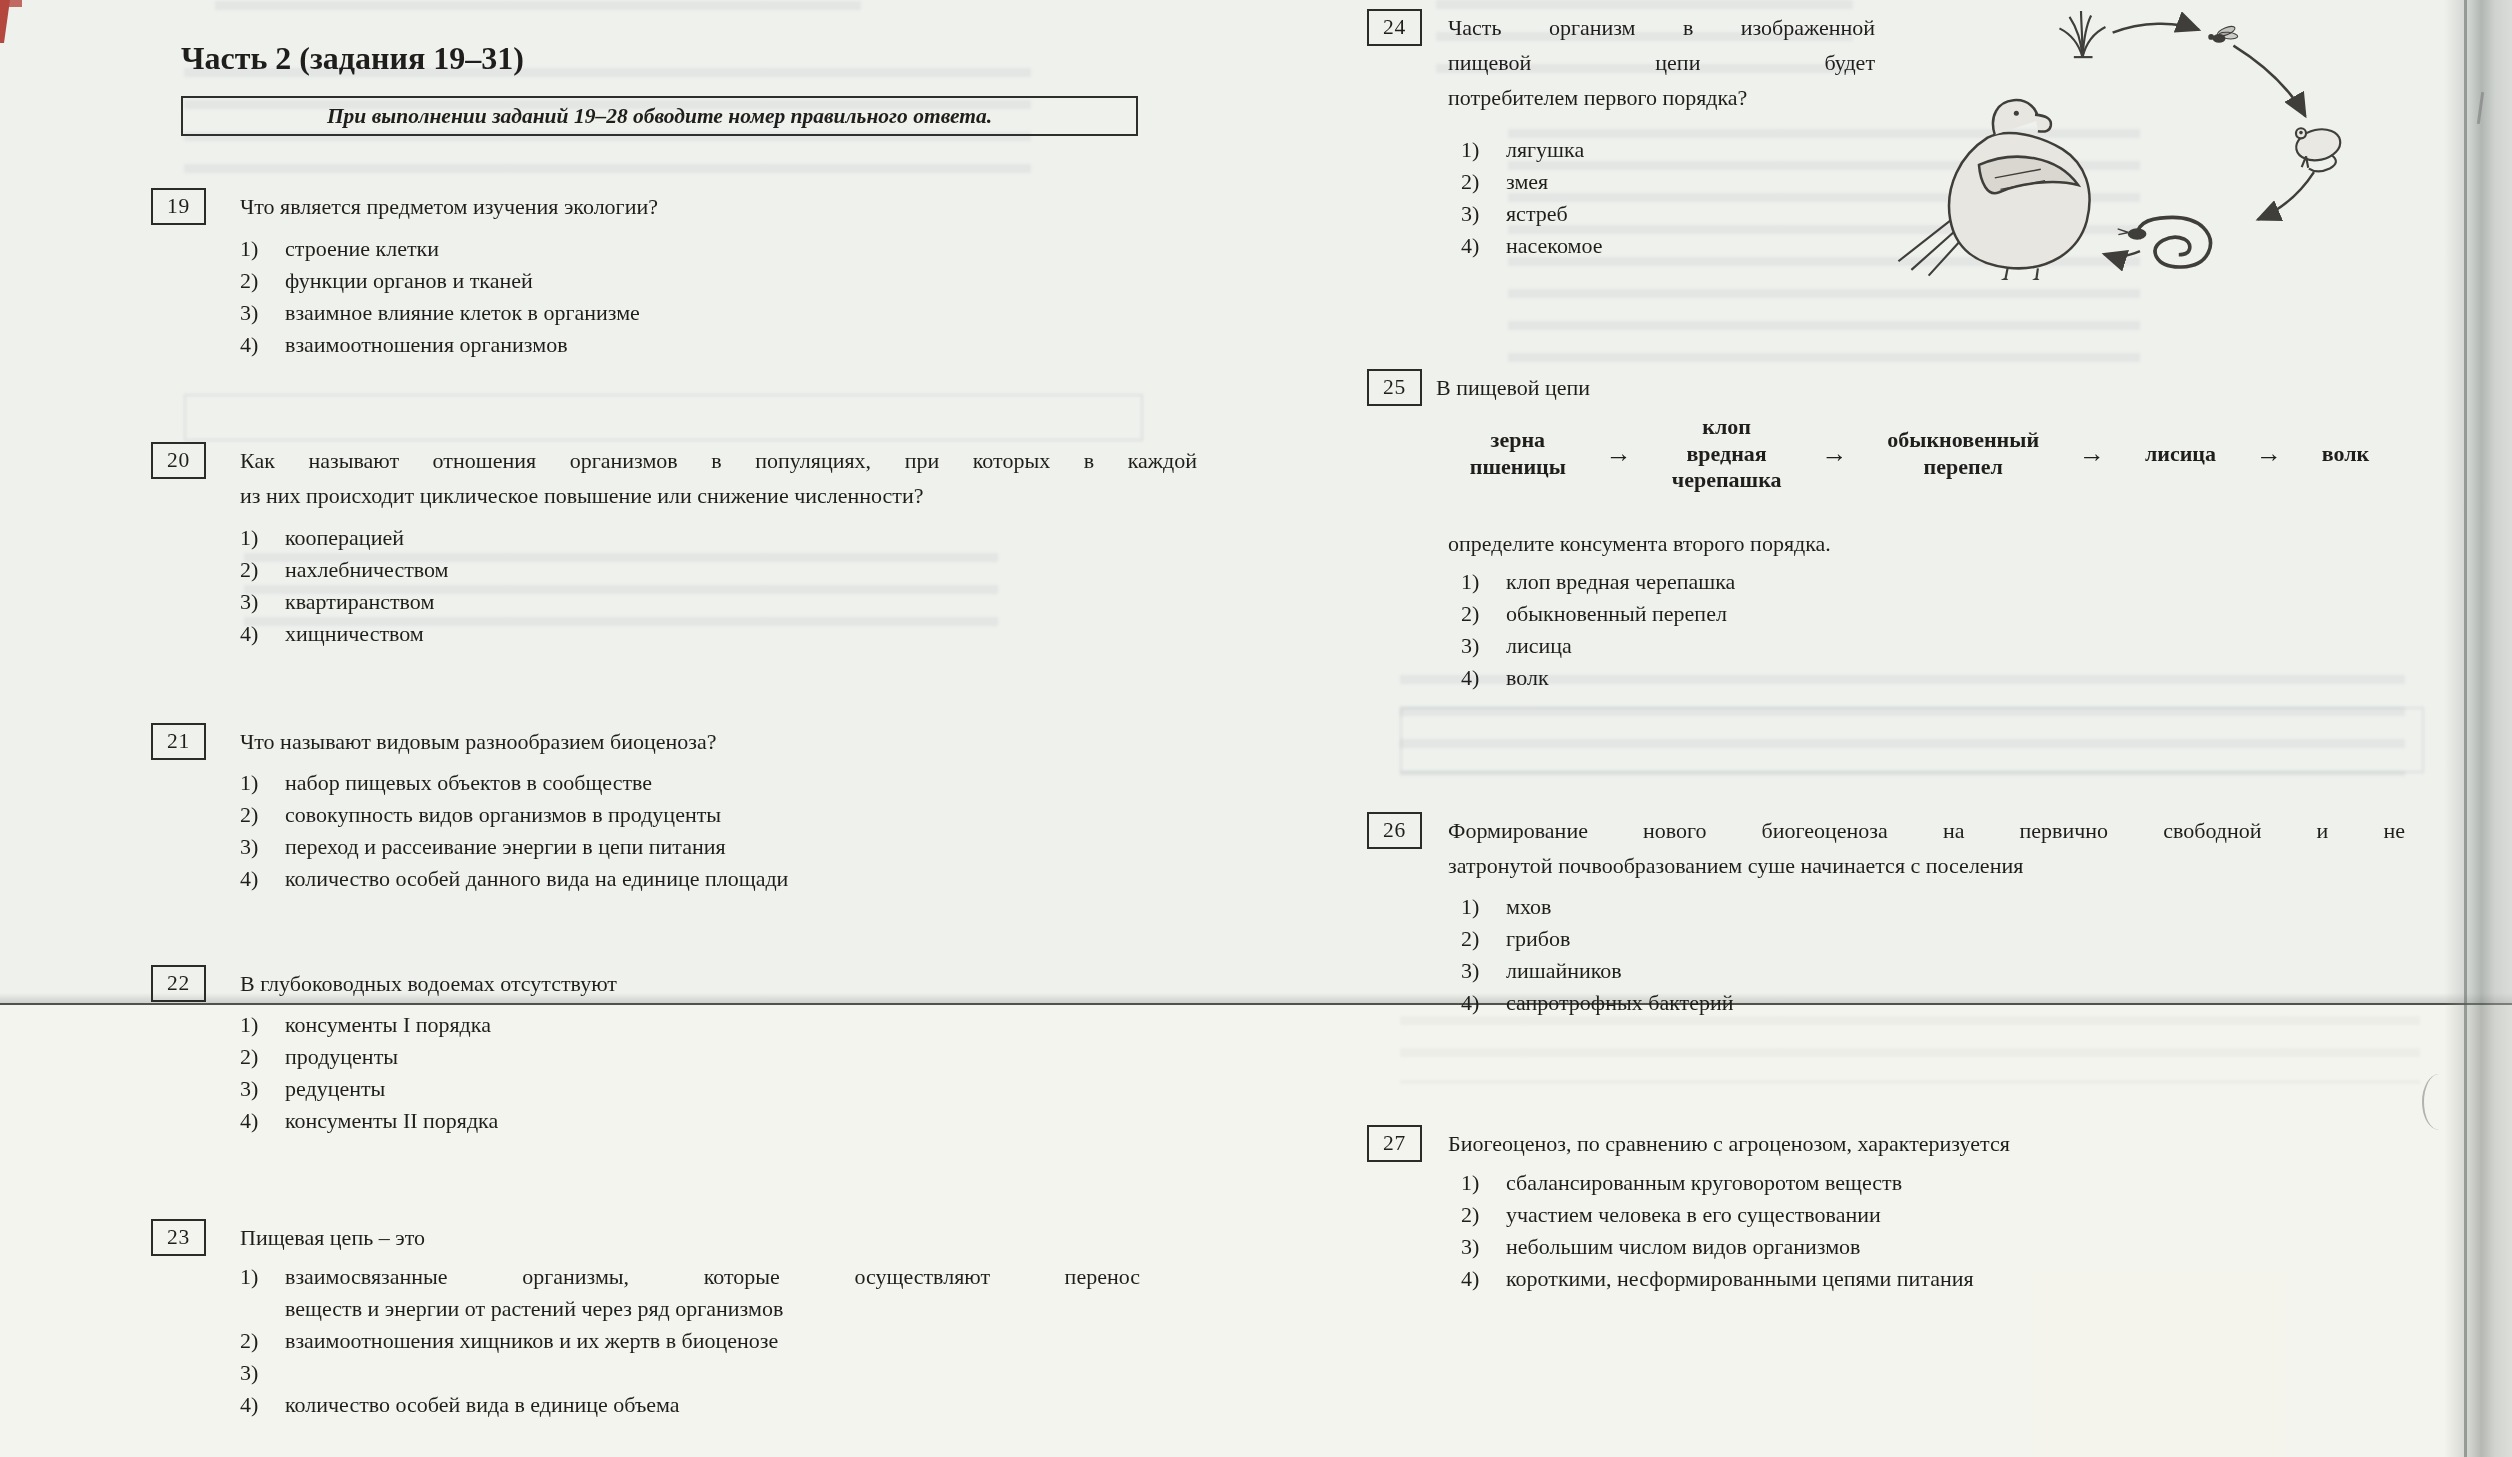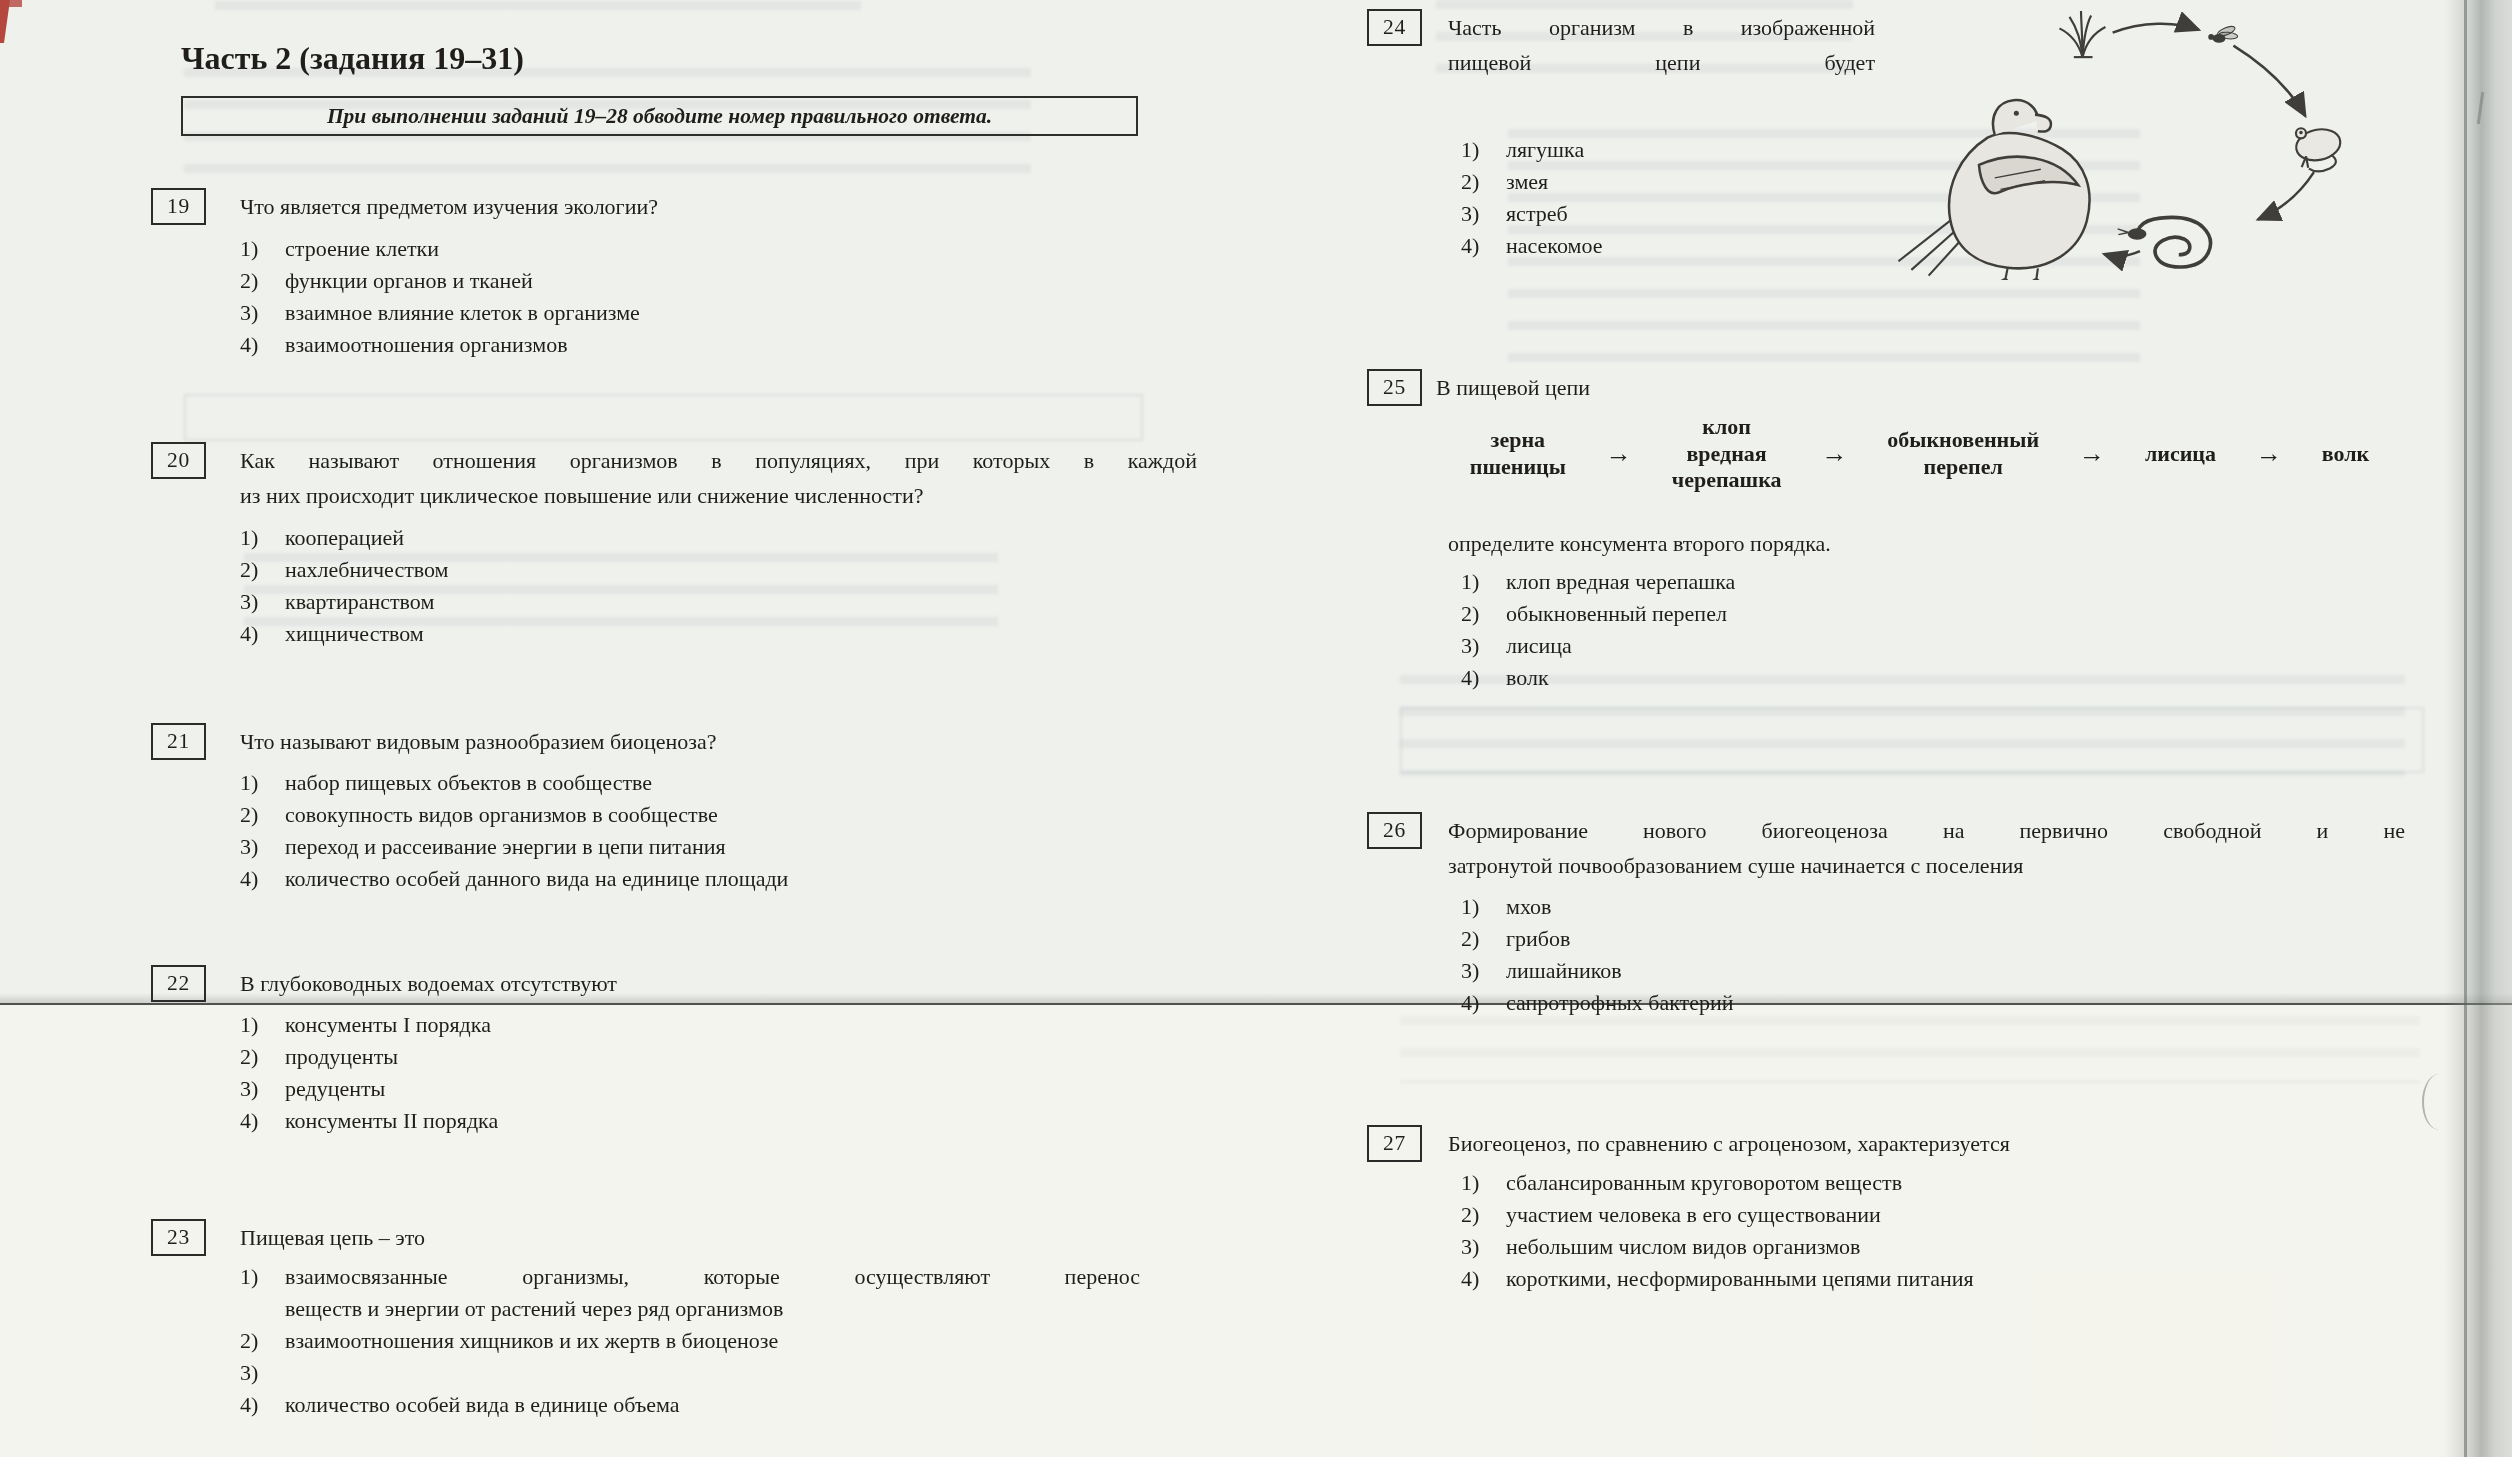--- a/index.html
+++ b/index.html
@@ -129,21 +129,21 @@
     <div class="qtext" style="left:89px; top:1.4px; width:957px;">
       <div>Что называют видовым разнообразием биоценоза?</div>
     </div>
     <div class="opts" style="left:89px; top:44px;">
       <div class="opt">
           <span class="on">1)</span>
           <span class="ot">набор пищевых объектов в сообществе</span>
         </div>
       <div class="opt">
           <span class="on">2)</span>
-          <span class="ot">совокупность видов организмов в сообществе</span>
+          <span class="ot">совокупность видов организмов в продуценты</span>
         </div>
       <div class="opt">
           <span class="on">3)</span>
           <span class="ot">переход и рассеивание энергии в цепи питания</span>
         </div>
       <div class="opt">
           <span class="on">4)</span>
           <span class="ot">количество особей данного вида на единице площади</span>
         </div>
     </div>
@@ -199,20 +199,21 @@
           <span class="ot">количество особей вида  в единице объема</span>
         </div>
     </div>
   </div>
 
   <div class="q" style="left:1367px; top:8.6px; width:1077px;">
     <div class="qbox">24</div>
     <div class="qtext" style="left:81px; top:1.4px; width:427px;">
       <div class="jline">Часть организм в изображенной</div>
       <div class="jline">пищевой цепи будет</div>
+      <div>потребителем первого порядка?</div>
     </div>
     <div class="opts" style="left:94px; top:125px;">
       <div class="opt">
           <span class="on">1)</span>
           <span class="ot">лягушка</span>
         </div>
       <div class="opt">
           <span class="on">2)</span>
           <span class="ot">змея</span>
         </div>

